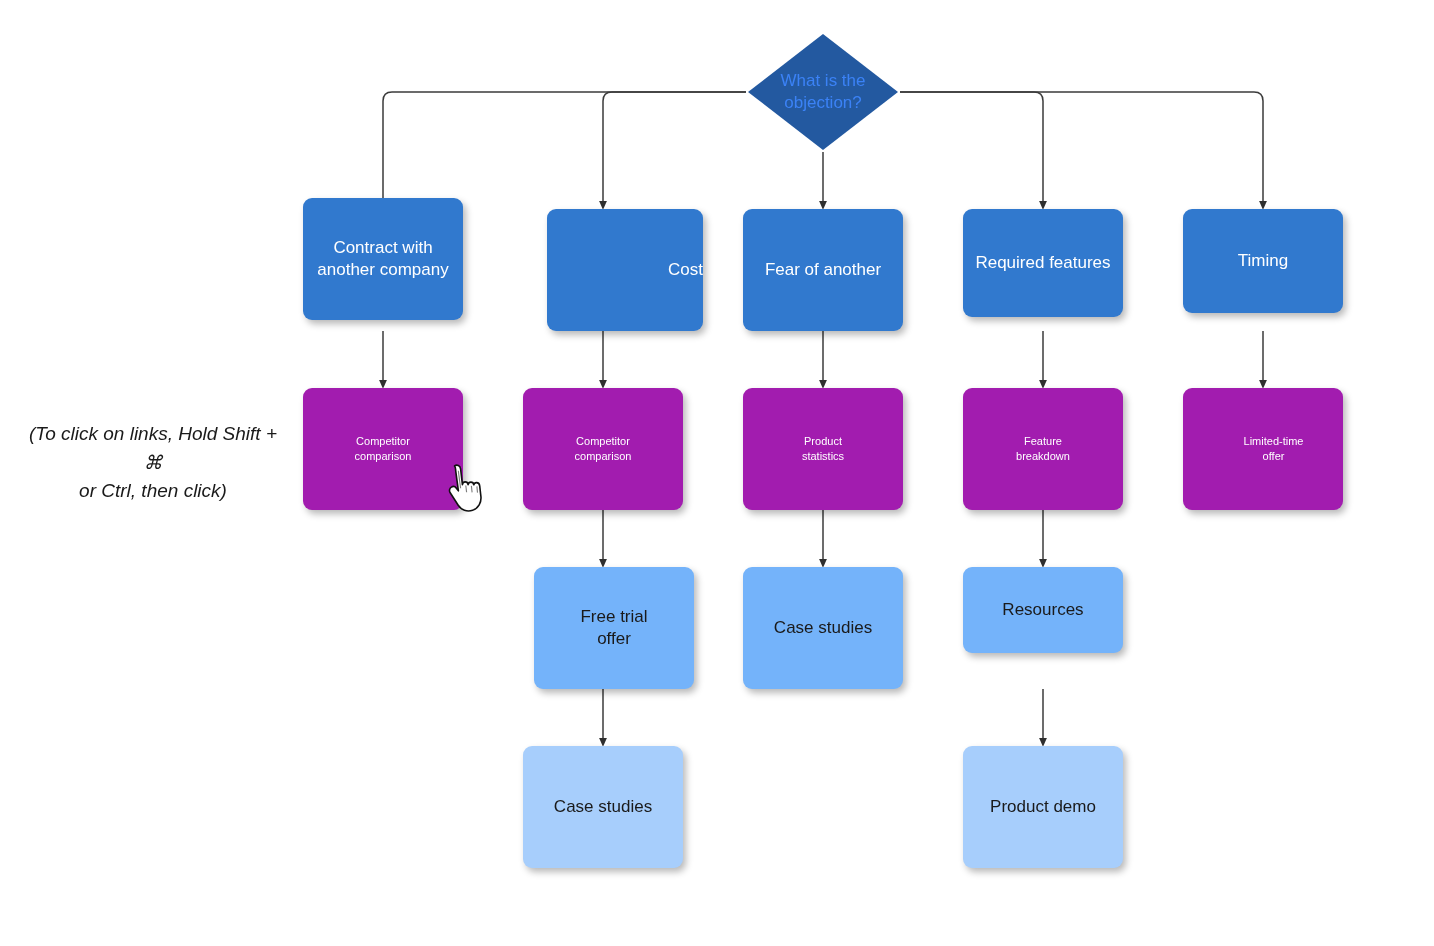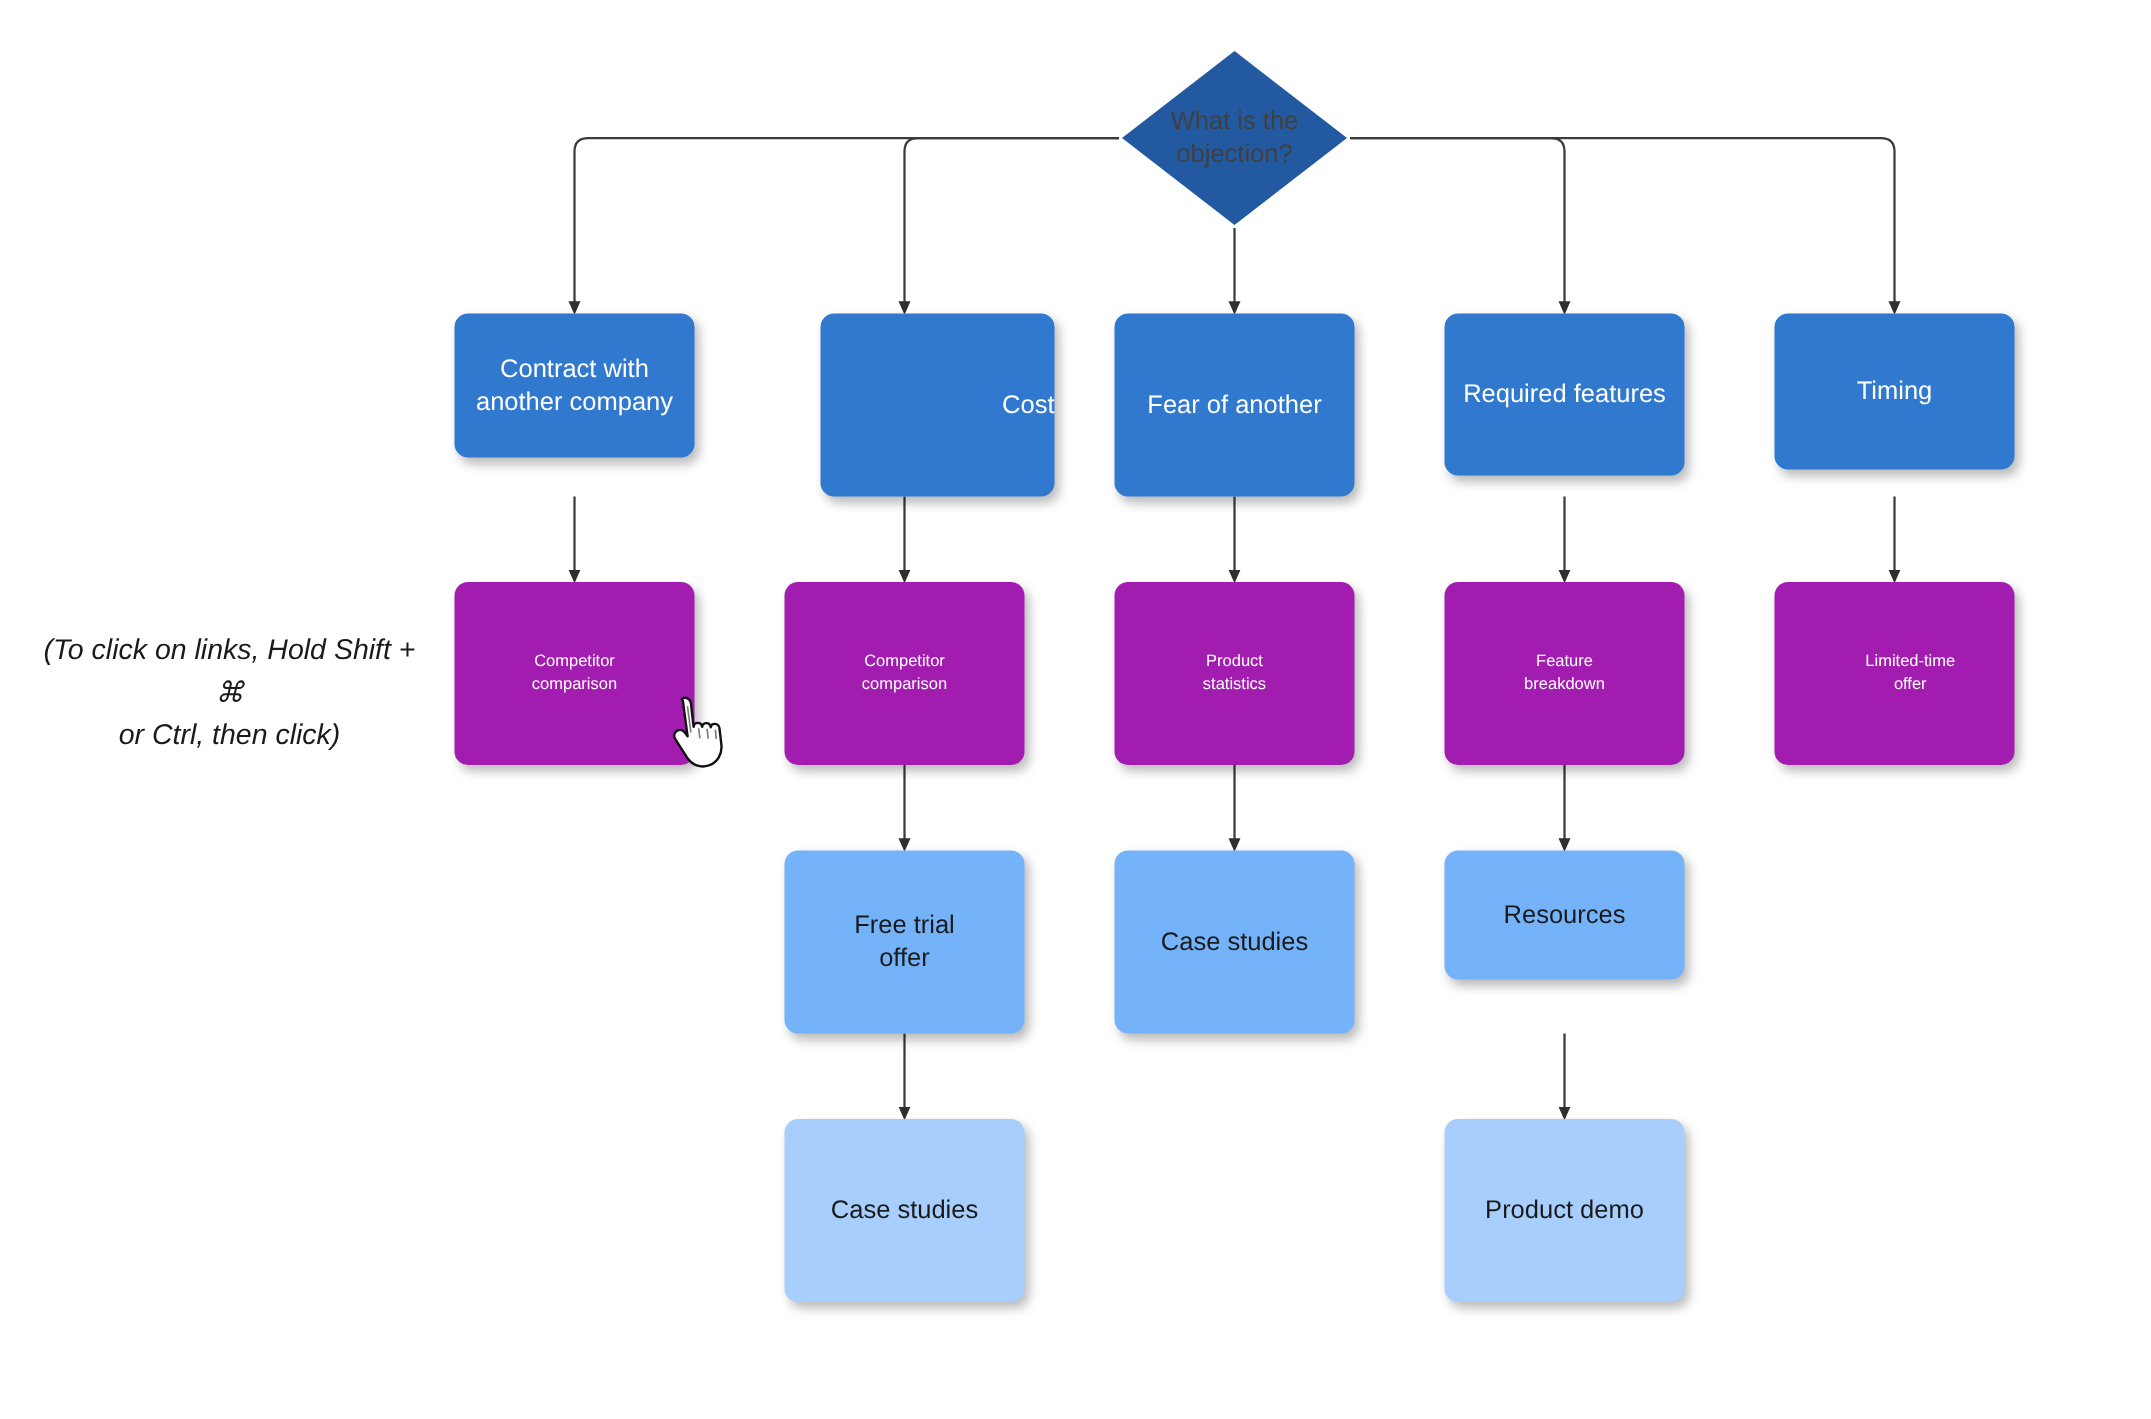--- a/index.html
+++ b/index.html
@@ -51,21 +51,21 @@
     justify-content: center;
   }
   .diamond .shape {
     position: absolute;
     left: 0; top: 0;
     width: 100%;
     height: 100%;
   }
   .diamond .dlabel {
     position: relative;
-    color: #404040;
+    color: #3b82f6;
     font-size: 17px;
     text-align: center;
     line-height: 1.32;
     white-space: pre-line;
     z-index: 2;
   }
 
   .hint {
     position: absolute;
     font-style: italic;
@@ -119,37 +119,37 @@
 
   <div class="diamond" style="left: 746px; top: 32px; width: 154px; height: 120px;">
     <svg class="shape" viewBox="0 0 154 120" preserveAspectRatio="none">
       <polygon points="77,2 152,60 77,118 2,60" fill="#2359a0"></polygon>
     </svg>
     <div class="dlabel">What is the
 objection?</div>
   </div>
 
   <div id="node-layer">
-      <div class="node lvl1" style="left: 303px; top: 209px; width: 160px; height: 96px;"><span>Contract with
+      <div class="node lvl1" style="left: 303px; top: 198px; width: 160px; height: 122px;"><span>Contract with
 another company</span></div>
       <div class="node lvl1" style="left: 547px; top: 209px; width: 156px; height: 122px; justify-content: flex-end;"><span>Cost</span></div>
       <div class="node lvl1" style="left: 743px; top: 209px; width: 160px; height: 122px;"><span>Fear of another</span></div>
       <div class="node lvl1" style="left: 963px; top: 209px; width: 160px; height: 108px;"><span>Required features</span></div>
       <div class="node lvl1" style="left: 1183px; top: 209px; width: 160px; height: 104px;"><span>Timing</span></div>
       <div class="node lvl2" style="left: 303px; top: 388px; width: 160px; height: 122px;"><span>Competitor
 comparison</span></div>
       <div class="node lvl2" style="left: 523px; top: 388px; width: 160px; height: 122px;"><span>Competitor
 comparison</span></div>
       <div class="node lvl2" style="left: 743px; top: 388px; width: 160px; height: 122px;"><span>Product
 statistics</span></div>
       <div class="node lvl2" style="left: 963px; top: 388px; width: 160px; height: 122px;"><span>Feature
 breakdown</span></div>
       <div class="node lvl2" style="left: 1183px; top: 388px; width: 160px; height: 122px; padding-left: 21px;"><span>Limited-time
 offer</span></div>
-      <div class="node lvl3" style="left: 523px; top: 567px; width: 160px; height: 122px;"><span>Free trial
+      <div class="node lvl3" style="left: 534px; top: 567px; width: 160px; height: 122px;"><span>Free trial
 offer</span></div>
       <div class="node lvl3" style="left: 743px; top: 567px; width: 160px; height: 122px;"><span>Case studies</span></div>
       <div class="node lvl3" style="left: 963px; top: 567px; width: 160px; height: 86px;"><span>Resources</span></div>
       <div class="node lvl4" style="left: 523px; top: 746px; width: 160px; height: 122px;"><span>Case studies</span></div>
       <div class="node lvl4" style="left: 963px; top: 746px; width: 160px; height: 122px;"><span>Product demo</span></div>
     </div>
 
   <svg class="cursor" viewBox="0 0 46 52" xmlns="http://www.w3.org/2000/svg" style="left: 446px; top: 462px;">
     <path d="M8.5,4 C11,2.2 14.2,3.6 14.6,6.8 L16.4,22.6
              C16.6,21 17.6,19.9 19.2,19.9 C20.8,19.9 21.9,21 22.1,22.6

